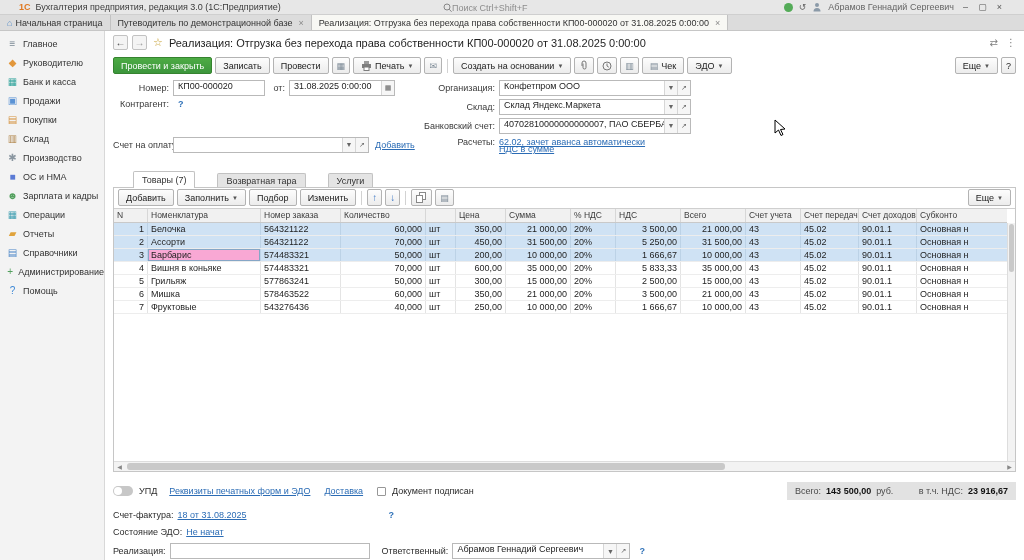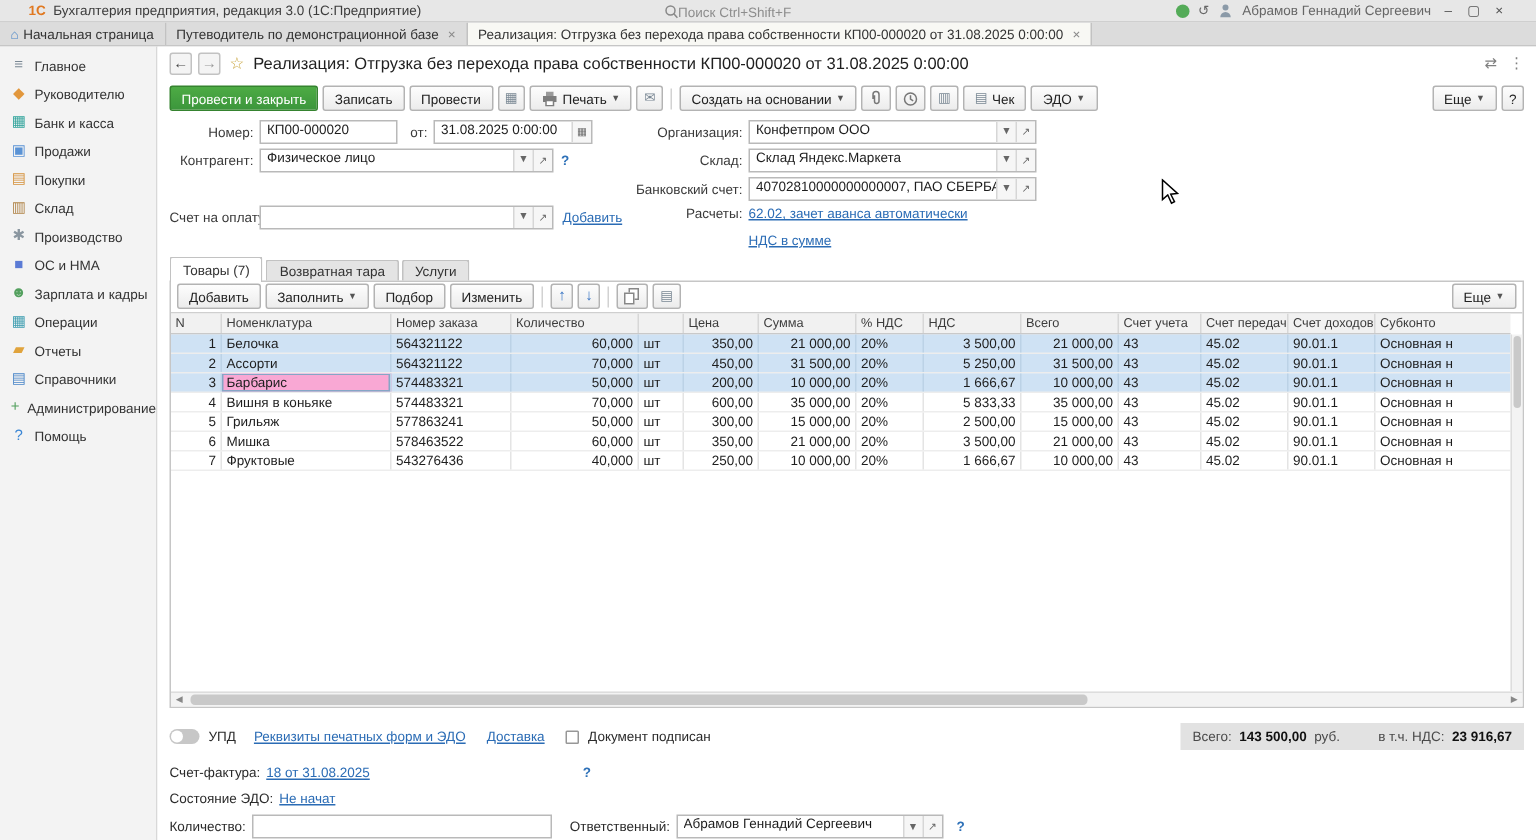--- a/index.html
+++ b/index.html
@@ -52,21 +52,21 @@
   .frow{position:absolute;display:flex;align-items:center;}
   .flabel{display:inline-block;text-align:right;color:#3a3a3a;margin-right:4px;white-space:nowrap;}
   .inp{border:1px solid #b9b9b9;background:#fff;height:16px;display:inline-flex;align-items:flex-start;padding-left:4px;overflow:hidden;}
   .inp .val{flex:1;white-space:nowrap;overflow:hidden;color:#1d1d1d;}
   .inp-btn{width:13px;height:100%;display:flex;align-items:center;justify-content:center;border-left:1px solid #d6d6d6;background:#f6f6f6;color:#666;font-size:7px;flex:none;}
   .q{color:#2e71b8;font-weight:bold;margin-left:5px;}
   .link{color:#2b6cb5;text-decoration:underline;white-space:nowrap;}
 
   
   .pagetabs{height:17px;display:flex;align-items:flex-end;gap:2px;padding-left:8px;}
-  .ptab{height:15px;padding:0 8px;background:#e4e4e4;border:1px solid #c2c2c2;border-bottom:none;border-radius:2px 2px 0 0;display:flex;align-items:center;color:#333;}
+  .ptab{height:15px;padding:0 8px;background:#e4e4e4;border:1px solid #c2c2c2;border-bottom:none;border-radius:2px 2px 0 0;display:flex;align-items:center;color:#333;margin-left:20px;}
   .ptab.active{background:#fff;height:17px;position:relative;z-index:2;}
 
   
   .tablepanel{margin:0 8px;border:1px solid #c6c6c6;background:#fff;height:286px;display:flex;flex-direction:column;margin-top:-1px;}
   .gridtoolbar{height:20px;display:flex;align-items:center;gap:3px;padding:0 4px;}
   .arrowbtn{color:#3a76c4;font-size:10px;}
   .ic-copy{position:relative;width:11px;height:11px;display:inline-block;}
   .ic-copy .sq1{position:absolute;left:3px;top:0;width:7px;height:8px;border:1px solid #888;background:#fff;}
   .ic-copy .sq2{position:absolute;left:0;top:3px;width:7px;height:8px;border:1px solid #888;background:#fff;}
   .grid{position:relative;flex:1;border-top:1px solid #cfcfcf;overflow:hidden;padding-right:8px;}
@@ -287,25 +287,20 @@
             <span class="val">КП00-000020</span>
           </span>
         <span class="flabel" style="width:20px">от:</span>
         <span class="inp" style="width:106px">
             <span class="val">31.08.2025 0:00:00</span>
             <span class="inp-btn">▦</span>
           </span>
       </div>
       <div class="frow" style="left:8px;top:22px">
         <span class="flabel" style="width:56px">Контрагент:</span>
-        <span class="inp" style="width:196px">
-            <span class="val">Физическое лицо</span>
-            <span class="inp-btn">▼</span>
-            <span class="inp-btn">↗</span>
-          </span>
         <span class="q">?</span>
       </div>
       <div class="frow" style="left:8px;top:60px">
         <span class="flabel" style="width:56px">Счет на оплату:</span>
         <span class="inp" style="width:196px">
             <span class="val"></span>
             <span class="inp-btn">▼</span>
             <span class="inp-btn">↗</span>
           </span>
         <span class="link" style="margin-left:6px">Добавить</span>
@@ -331,21 +326,21 @@
         <span class="inp" style="width:192px">
             <span class="val">40702810000000000007, ПАО СБЕРБАНК</span>
             <span class="inp-btn">▼</span>
             <span class="inp-btn">↗</span>
           </span>
       </div>
       <div class="frow" style="left:318px;top:60px">
         <span class="flabel" style="width:72px">Расчеты:</span>
         <span class="link">62.02, зачет аванса автоматически</span>
       </div>
-      <div class="frow" style="left:394px;top:78px">
+      <div class="frow" style="left:394px;top:67px">
         <span class="link">НДС в сумме</span>
       </div>
     </div>
 
     <div class="pagetabs">
         <div class="ptab active">Товары (7)</div>
         <div class="ptab">Возвратная тара</div>
         <div class="ptab">Услуги</div>
       </div>
 
@@ -554,21 +549,21 @@
       <span class="link">18 от 31.08.2025</span>
       <span class="q" style="margin-left:138px">?</span>
     </div>
 
     <div class="footrow fr3">
       <span>Состояние ЭДО:</span>
       <span class="link">Не начат</span>
     </div>
 
     <div class="footrow fr4">
-      <span>Количество:</span>
+      <span>Реализация:</span>
       <span class="inp" style="width:200px">
           <span class="val"></span>
         </span>
       <span style="margin-left:8px">Ответственный:</span>
       <span class="inp" style="width:178px">
           <span class="val">Абрамов Геннадий Сергеевич</span>
           <span class="inp-btn">▼</span>
           <span class="inp-btn">↗</span>
         </span>
       <span class="q">?</span>

